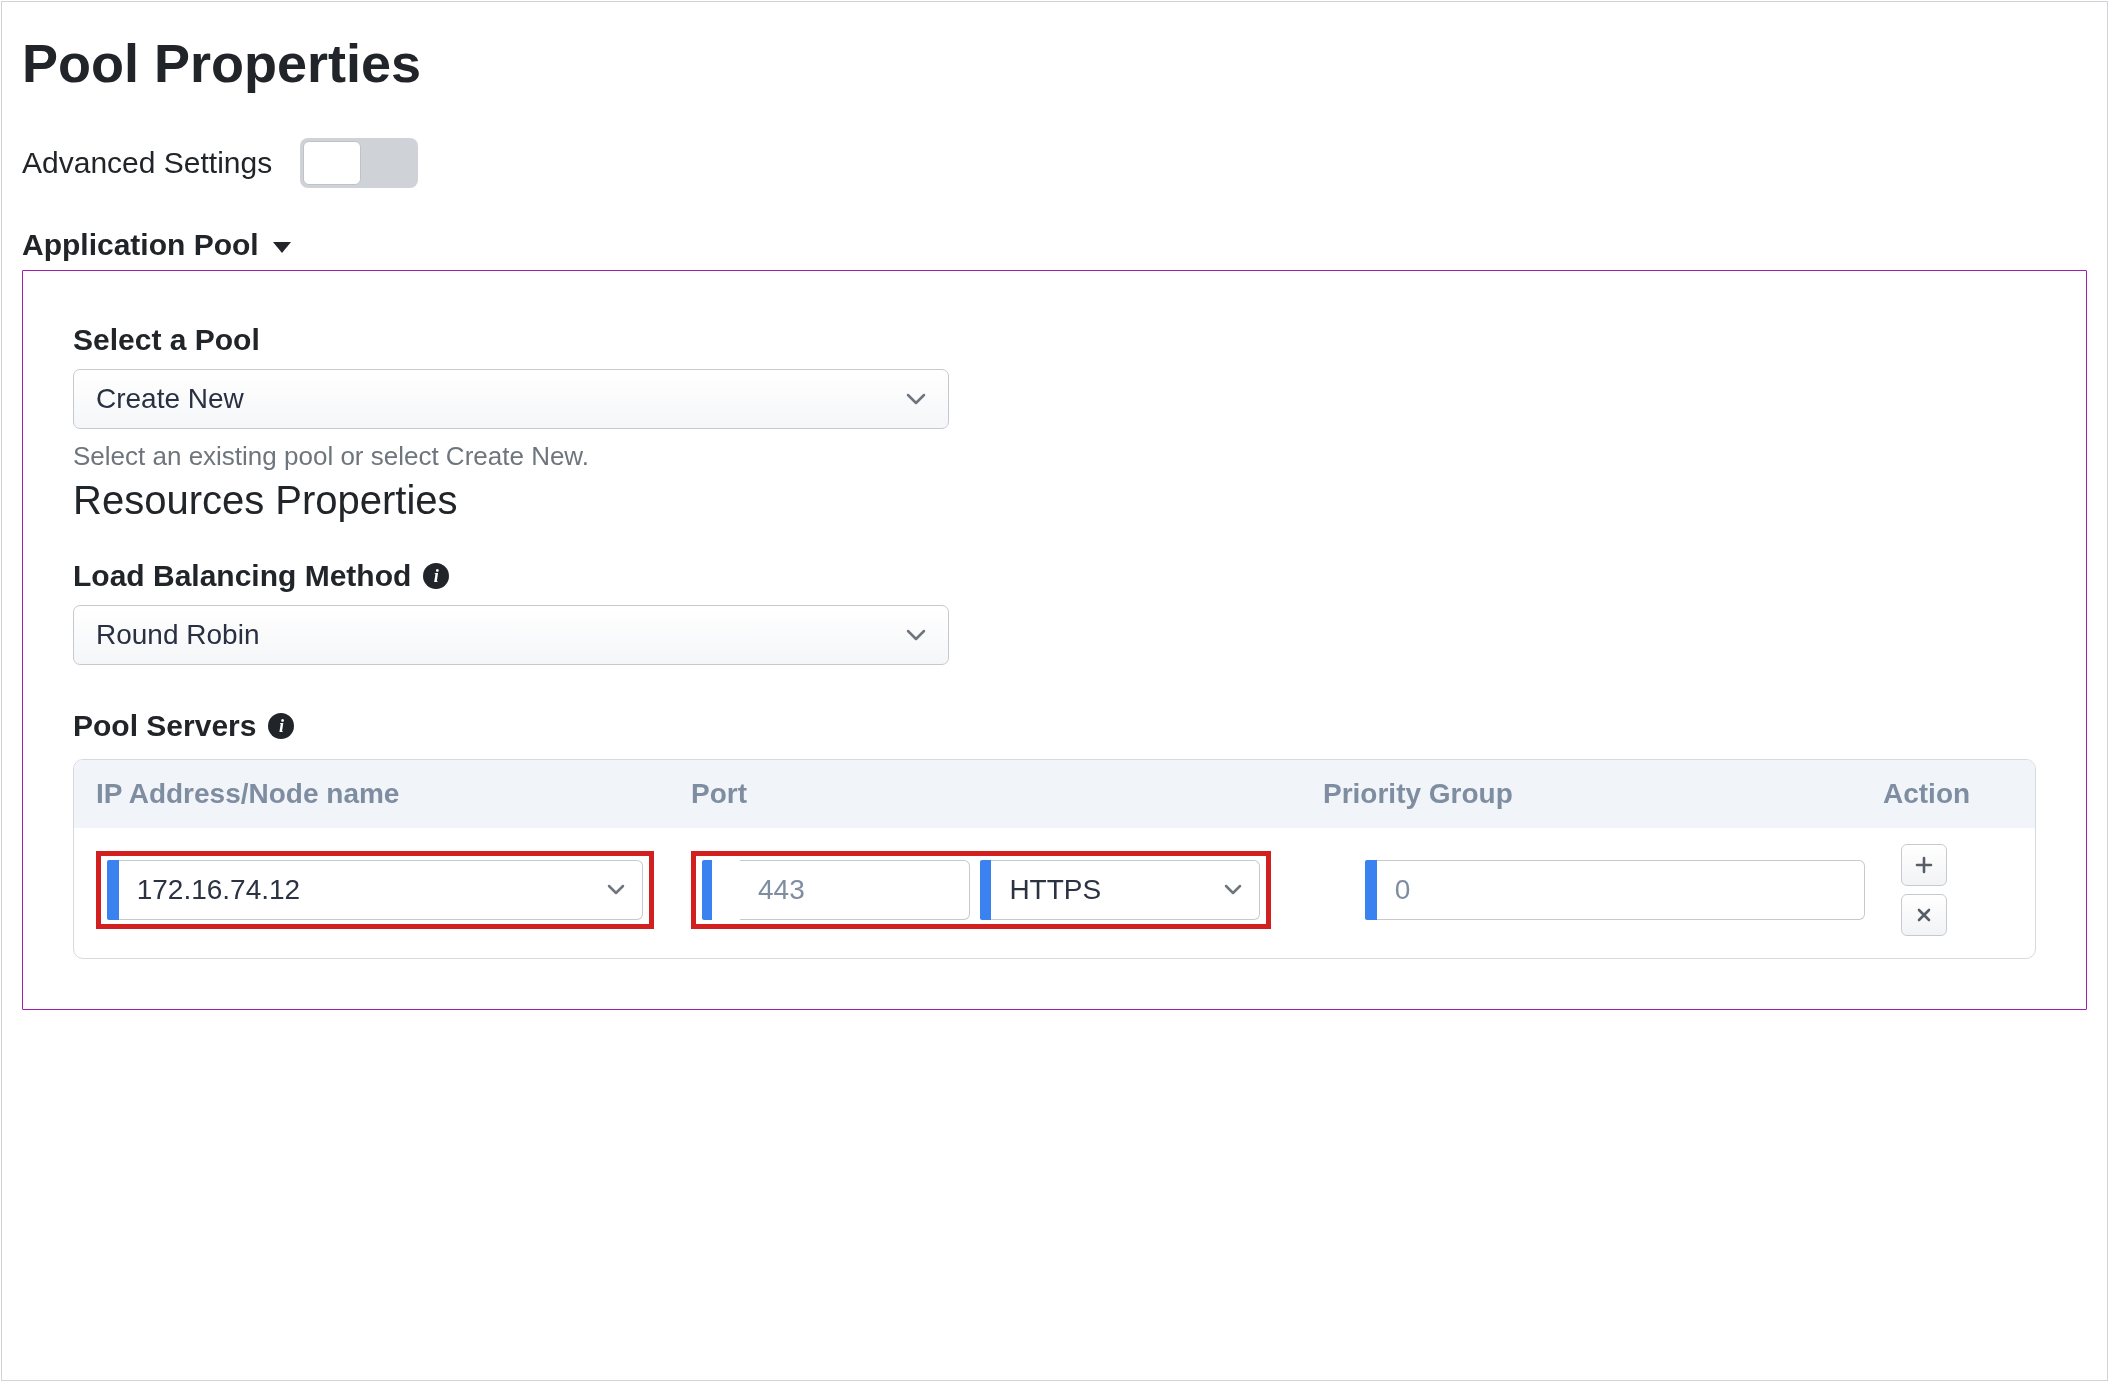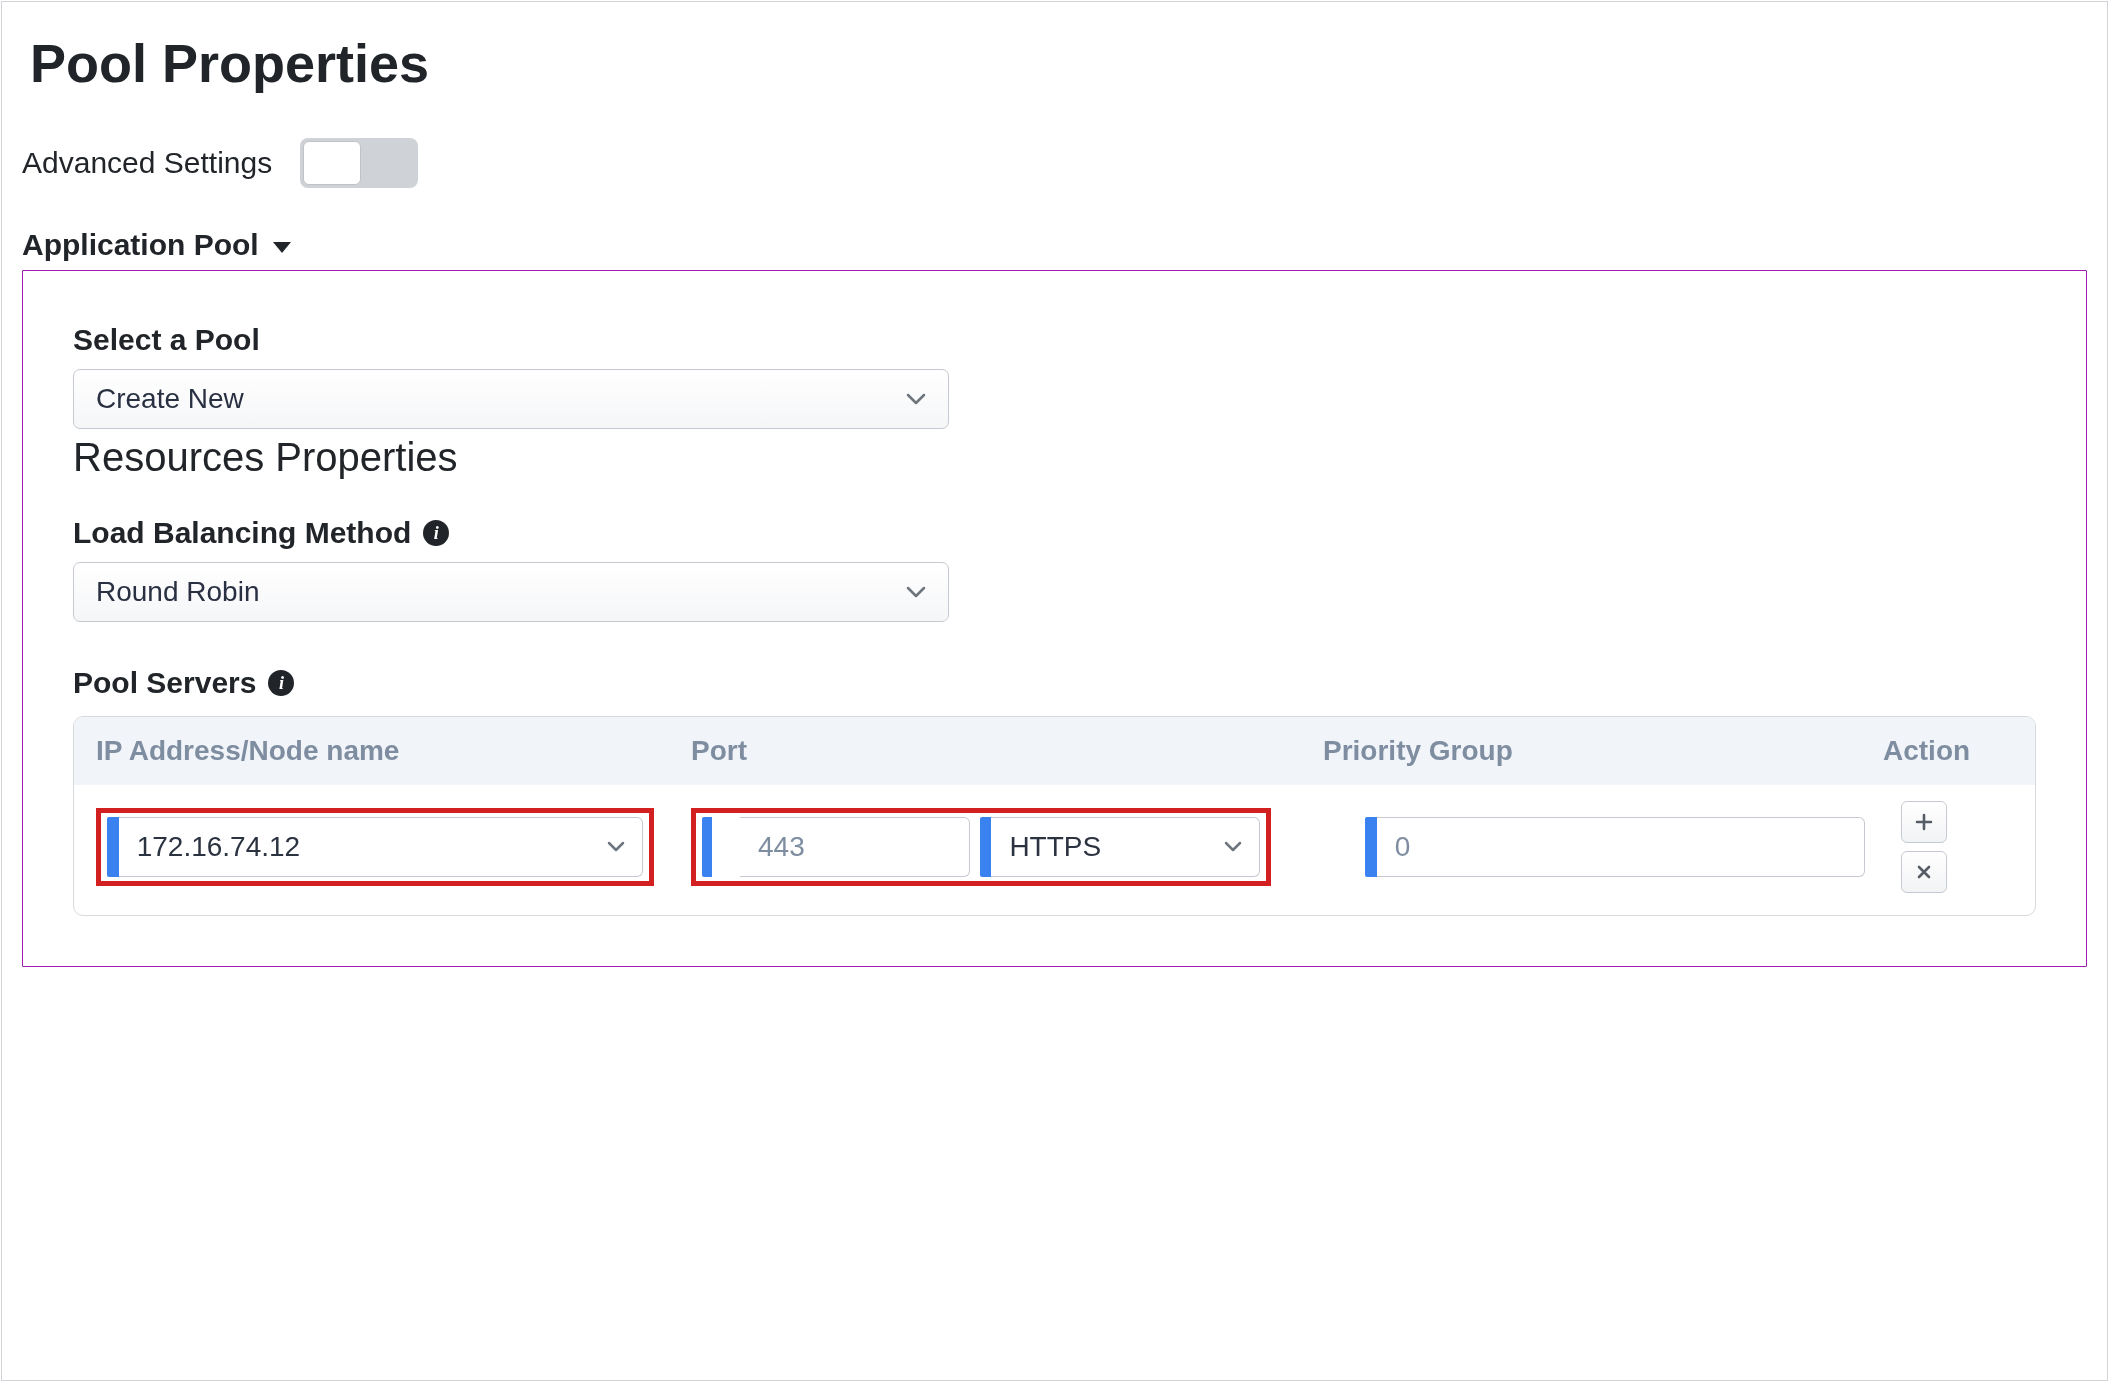--- a/index.html
+++ b/index.html
@@ -13,21 +13,21 @@
   .page {
     border: 1px solid #d0d4d9;
     width: 2107px;
     height: 1380px;
     margin: 1px;
     padding: 18px 20px;
   }
   h1.page-title {
     font-size: 54px;
     font-weight: 700;
-    margin: 12px 0 44px 8px;
+    margin: 12px 0 44px 0;
   }
   .adv-row {
     display: flex;
     align-items: center;
     gap: 28px;
     margin-bottom: 40px;
   }
   .adv-label {
     font-size: 30px;
     font-weight: 400;
@@ -229,20 +229,21 @@
 
     <div class="field-label">Select a Pool</div>
     <div class="select">
       <span>Create New</span>
       <span class="chev">
         <svg width="20" height="14" viewBox="0 0 20 14">
             <path d="M2 3 L10 11 L18 3" stroke="#6e757c" stroke-width="2.5" fill="none" stroke-linecap="round" stroke-linejoin="round"></path>
           </svg>
       </span>
     </div>
+    <div class="help-text">Select an existing pool or select Create New.</div>
 
     <h2 class="sub-title">Resources Properties</h2>
 
     <div class="field-label">
       <span>Load Balancing Method</span>
       <span class="info-icon">i</span>
     </div>
     <div class="select">
       <span>Round Robin</span>
       <span class="chev">

